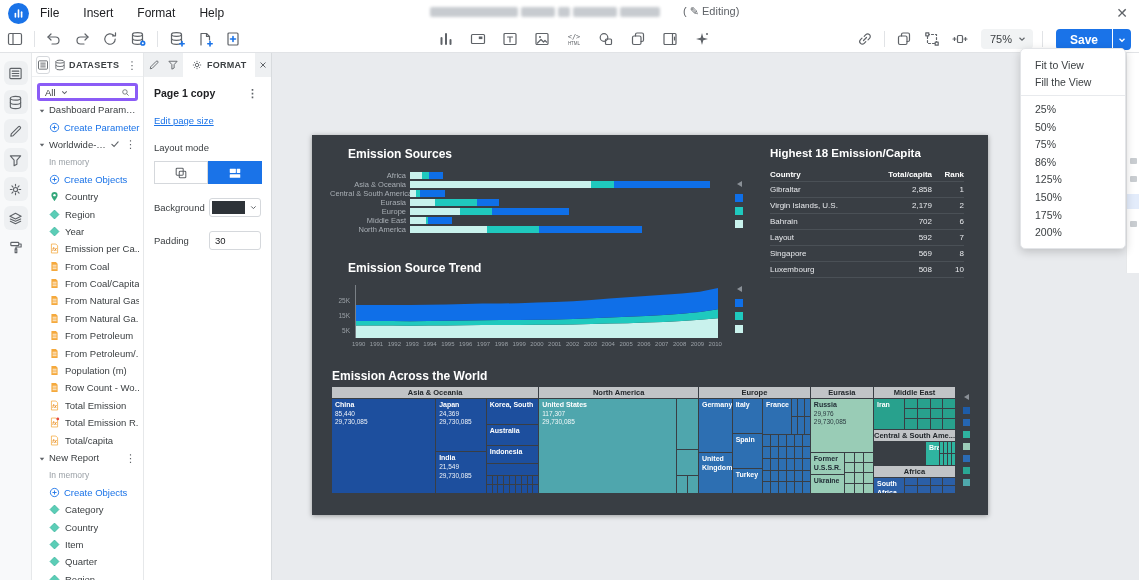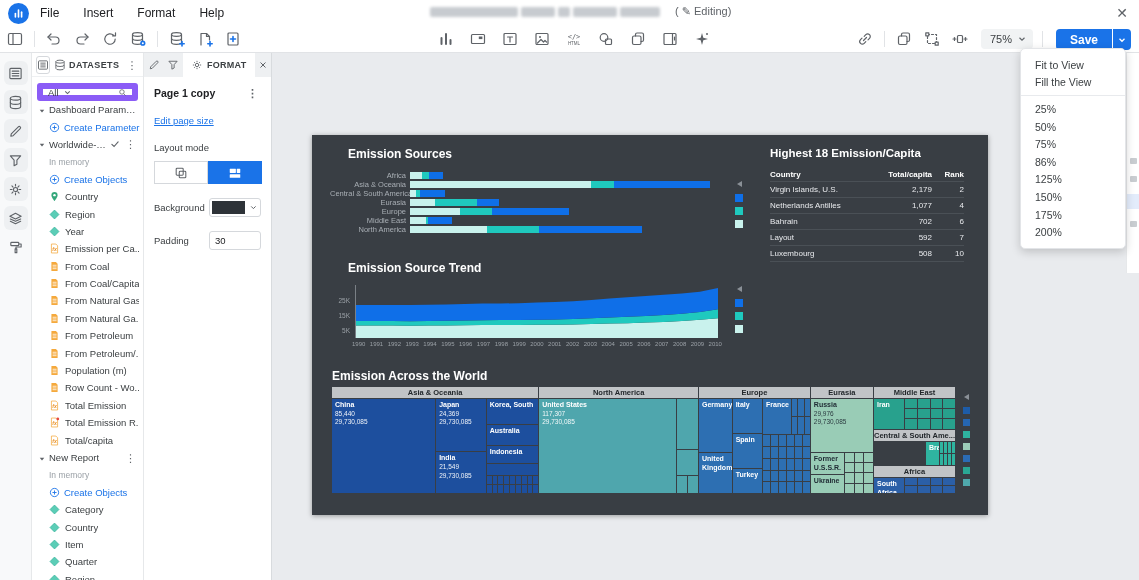--- a/index.html
+++ b/index.html
@@ -8,21 +8,21 @@
   #app { position:relative; width:1139px; height:580px; overflow:hidden; }
 
   
   .topbar { position:absolute; left:0; top:0; width:1139px; height:26px; background:#fff; display:flex; align-items:center; }
   .logo { position:absolute; left:8px; top:3px; width:21px; height:21px; border-radius:50%; background:#1A73E8; display:flex; align-items:center; justify-content:center; }
   .logo svg { width:11px; height:11px; }
   .menus { position:absolute; left:40px; top:0; height:26px; display:flex; align-items:center; gap:24px; }
   .menu-item { font-size:12px; color:#202124; cursor:default; }
   .titlewrap { position:absolute; left:430px; top:5px; display:flex; align-items:center; gap:3px; }
   .redact { height:10px; background:#C7CBD0; border-radius:2px; filter:blur(1.5px); }
-  .editing { font-size:11px; color:#5F6368; margin-left:12px; white-space:nowrap; }
+  .editing { font-size:11px; color:#5F6368; margin-left:20px; white-space:nowrap; }
   .close-x { position:absolute; right:8px; top:4px; width:18px; height:18px; color:#5F6368; font-size:14px; line-height:18px; text-align:center; cursor:pointer; }
 
   
   .toolbar { position:absolute; left:0; top:26px; width:1139px; height:27px; background:#fff; border-bottom:1px solid #E1E3E6; }
   .tb-group { position:absolute; top:0; height:26px; display:flex; align-items:center; gap:10px; }
   .tb-left { left:6px; }
   .tb-center { left:437px; gap:14px; }
   .tb-right { right:170px; }
   .tb-icon { width:18px; height:18px; display:inline-flex; align-items:center; justify-content:center; cursor:pointer; }
   .tb-icon svg { width:16px; height:16px; }
@@ -41,21 +41,21 @@
   .rail-btn.nobg { background:transparent; }
   .rail-btn svg { width:15px; height:15px; }
 
   
   .datasets { position:absolute; left:32px; top:53px; width:112px; height:527px; background:#fff; border-right:1px solid #E6E8EA; }
   .ds-head { height:24px; display:flex; align-items:center; padding:0 4px; gap:4px; border-bottom:1px solid #EEF0F2; }
   .ds-head .boxicon { width:18px; height:18px; border:1px solid #D5D8DC; border-radius:3px; display:flex; align-items:center; justify-content:center; }
   .ds-head svg { width:12px; height:12px; }
   .ds-title { font-size:9px; font-weight:bold; color:#3C4043; letter-spacing:.4px; display:flex; align-items:center; gap:3px; }
   .kebab { color:#5F6368; font-size:11px; line-height:10px; margin-left:auto; cursor:pointer; padding:0 3px; }
-  .ds-search { margin:6px 5px; height:18px; border:6px solid #8b5cf6; border-radius:3px; display:flex; align-items:center; padding:0 5px; gap:4px; }
+  .ds-search { margin:6px 5px; height:18px; border:3px solid #8b5cf6; border-radius:3px; display:flex; align-items:center; padding:0 5px; gap:4px; }
   .ds-search .all { font-size:9.5px; color:#3C4043; }
   .ds-search svg { width:9px; height:9px; }
   .ds-search .mag { margin-left:auto; }
   .tree { position:absolute; left:0; top:48px; right:0; bottom:0; overflow:hidden; }
   .tree-row { height:17.4px; display:flex; align-items:center; font-size:9.5px; color:#3C4043; padding-right:4px; white-space:nowrap; overflow:hidden; }
   .tree-row .caret { width:8px; height:8px; margin:0 3px 0 6px; flex:none; }
   .tree-row.r-action { padding-left:17px; color:#1A73E8; gap:4px; }
   .tree-row.r-action svg { width:11px; height:11px; flex:none; }
   .tree-row.r-sub { padding-left:17px; color:#9AA0A6; font-size:8.5px; }
   .tree-row.r-field { padding-left:17px; gap:5px; }
@@ -784,38 +784,43 @@
 
       <div class="dtable">
         <div class="tt">Highest 18 Emission/Capita</div>
         <div id="tbl">
             <div class="trow thead">
               <span class="c1">Country</span>
               <span class="c2">Total/capita</span>
               <span class="c3">Rank</span>
             </div>
             <div class="trow">
+              <span class="c1">Gibraltar</span>
+              <span class="c2">2,858</span>
+              <span class="c3">1</span>
+            </div>
+            <div class="trow">
               <span class="c1">Virgin Islands,  U.S.</span>
               <span class="c2">2,179</span>
               <span class="c3">2</span>
-            </div>
-            <div class="trow">
-              <span class="c1">Netherlands Antilles</span>
-              <span class="c2">1,077</span>
-              <span class="c3">4</span>
             </div>
             <div class="trow">
               <span class="c1">Bahrain</span>
               <span class="c2">702</span>
               <span class="c3">6</span>
             </div>
             <div class="trow">
               <span class="c1">Layout</span>
               <span class="c2">592</span>
               <span class="c3">7</span>
+            </div>
+            <div class="trow">
+              <span class="c1">Singapore</span>
+              <span class="c2">569</span>
+              <span class="c3">8</span>
             </div>
             <div class="trow">
               <span class="c1">Luxembourg</span>
               <span class="c2">508</span>
               <span class="c3">10</span>
             </div>
           </div>
       </div>
 
       <div class="w-title" style="left:36px; top:126px;">Emission Source Trend</div>

